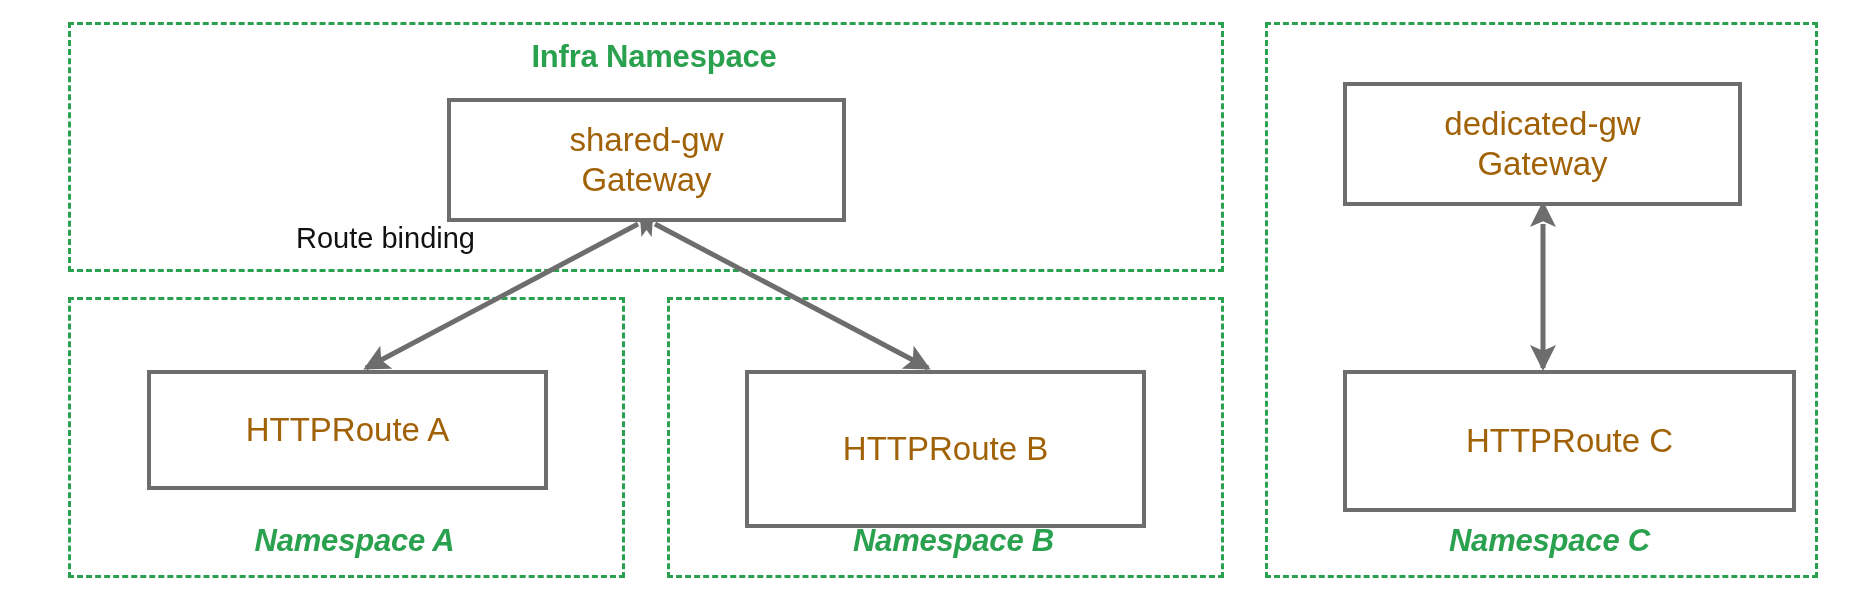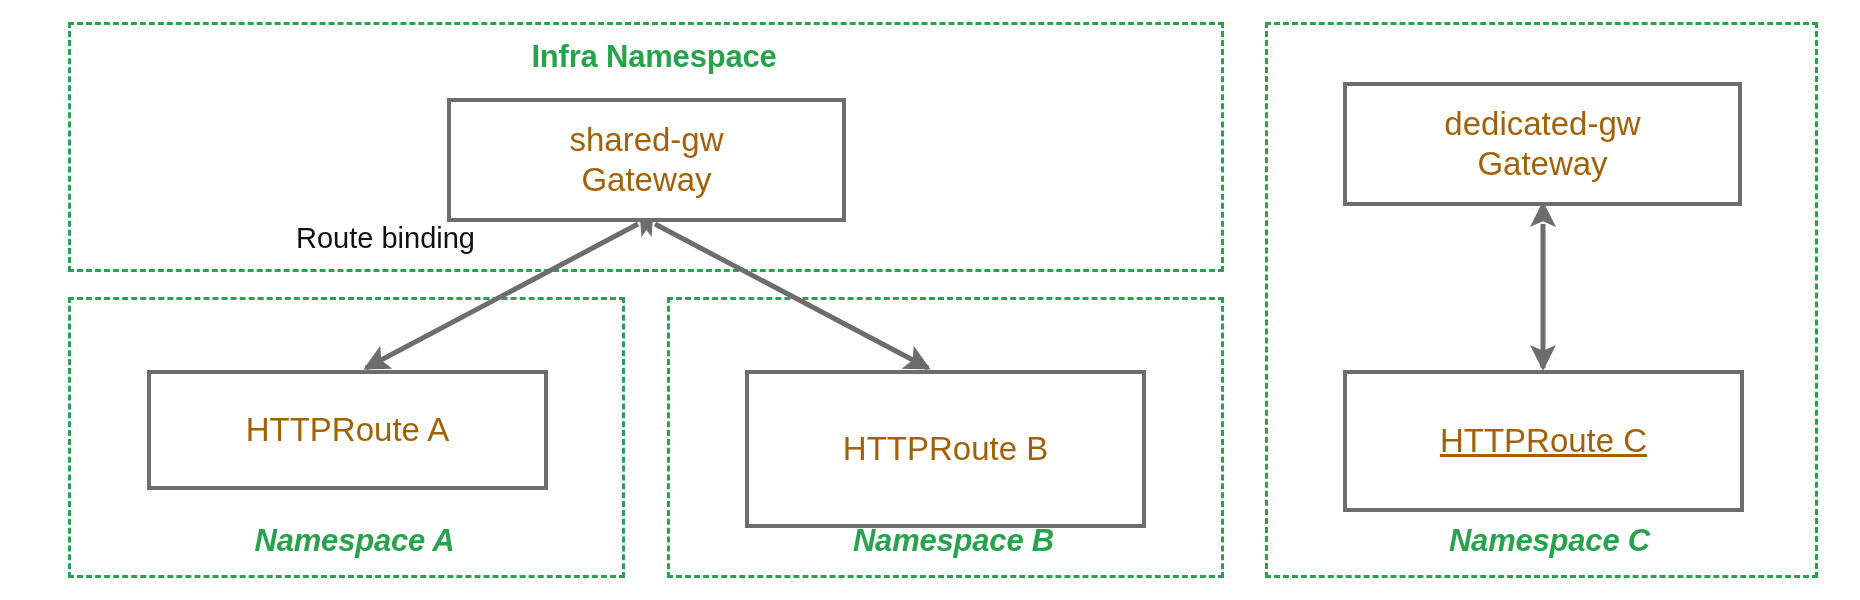--- a/index.html
+++ b/index.html
@@ -124,19 +124,19 @@
   </div>
 
   <div class="res-box" id="box-httproute-a" style="left: 147px; top: 370px; width: 401px; height: 120px;">
     <span>HTTPRoute A</span>
   </div>
 
   <div class="res-box" id="box-httproute-b" style="left: 745px; top: 370px; width: 401px; height: 158px;">
     <span>HTTPRoute B</span>
   </div>
 
-  <div class="res-box" id="box-httproute-c" style="left: 1343px; top: 370px; width: 401px; height: 142px; text-decoration: underline;">
+  <div class="res-box" id="box-httproute-c" style="left: 1343px; top: 370px; width: 453px; height: 142px;">
     <span>HTTPRoute C</span>
   </div>
 
   <div class="edge-label" id="lbl-route-binding" style="left: 296px; top: 222px;">Route binding</div>
 
 </div>
 
 </body></html>

